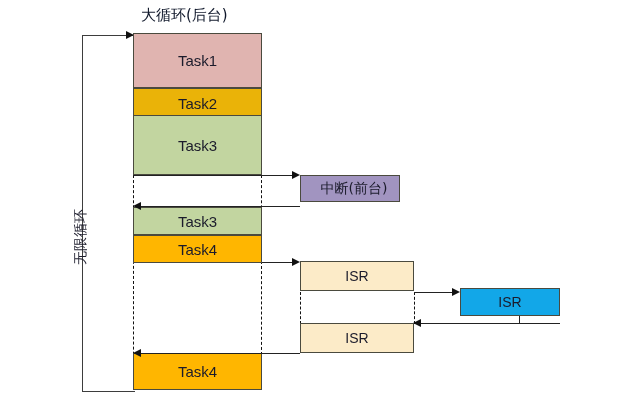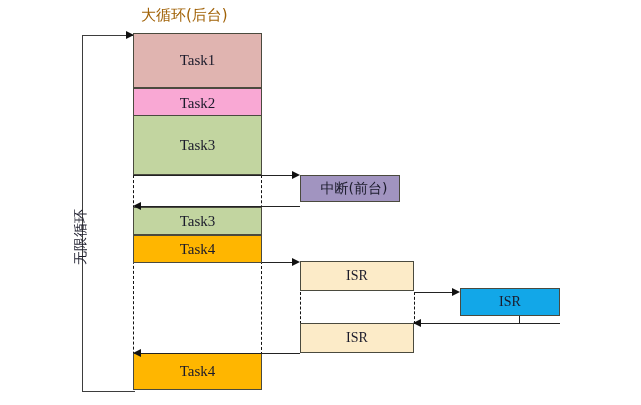--- a/index.html
+++ b/index.html
@@ -10,28 +10,28 @@
     overflow:hidden;
   }
   #stage{position:relative;width:641px;height:405px;}
 
   .box{
     position:absolute;
     box-sizing:border-box;
     border:1.4px solid #4a4a3e;
     display:flex;align-items:center;justify-content:center;
     color:#1b1b2b;
-    font-family:Liberation Serif, serif;
+    font-family:Liberation Sans, sans-serif;
     white-space:nowrap;
   }
   .cjk{font-family:"DejaVu Sans",sans-serif;}
 
   .label{
     position:absolute;
-    color:#a16207;
+    color:#0f172a;
     white-space:nowrap;
     font-family:"DejaVu Sans",sans-serif;
   }
 
   .hline{position:absolute;background:#222;height:1.3px;}
   .vline{position:absolute;background:#222;width:1.3px;}
 
   .dashed{
     position:absolute;width:0;
     border-left:1.6px dashed #111;
@@ -72,21 +72,21 @@
 
   <div class="vtext" style="left:72px;top:265px;font-size:14px;">无限循环</div>
 
   <div class="dashed" style="left:133px;top:175px;height:215px;"></div>
   <div class="dashed" style="left:261px;top:175px;height:180px;"></div>
   <div class="dashed" style="left:300px;top:292px;height:32px;"></div>
   <div class="dashed" style="left:414px;top:292px;height:32px;"></div>
 
   <div class="box" style="left:133px;top:33px;width:129px;height:55px;background:#e0b4b0;font-size:15px;">Task1</div>
 
-  <div class="box" style="left:133px;top:88px;width:129px;height:31px;background:#f9a8d4;font-size:15px;">Task2</div>
+  <div class="box" style="left:133px;top:88px;width:129px;height:31px;background:#eab308;font-size:15px;">Task2</div>
 
   <div class="box" style="left:133px;top:115px;width:129px;height:60px;background:#c2d5a0;font-size:15px;">Task3</div>
 
   <div class="box" style="left:133px;top:207px;width:129px;height:28px;background:#c2d5a0;font-size:15px;">Task3</div>
 
   <div class="box" style="left:133px;top:235px;width:129px;height:28px;background:#ffb600;font-size:15px;">Task4</div>
 
   <div class="box" style="left:133px;top:353px;width:129px;height:37px;background:#ffb600;font-size:15px;">Task4</div>
 
   <div class="box cjk" style="left:300px;top:175px;width:100px;height:27px;background:#a194c0;font-size:14px;padding-left:8px;">中断(前台)</div>

